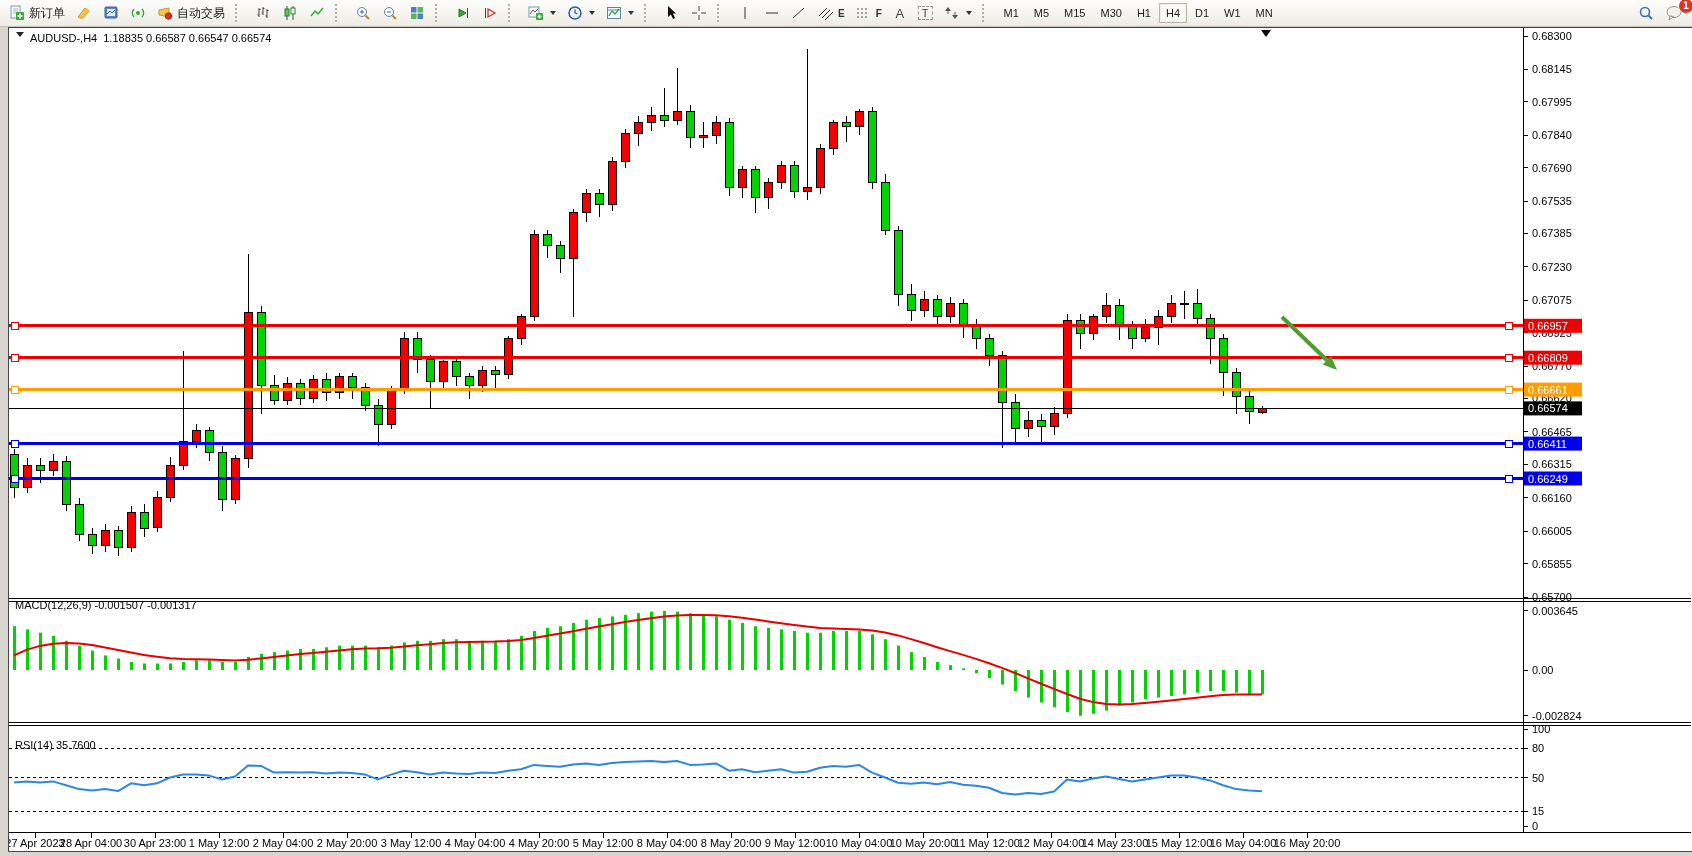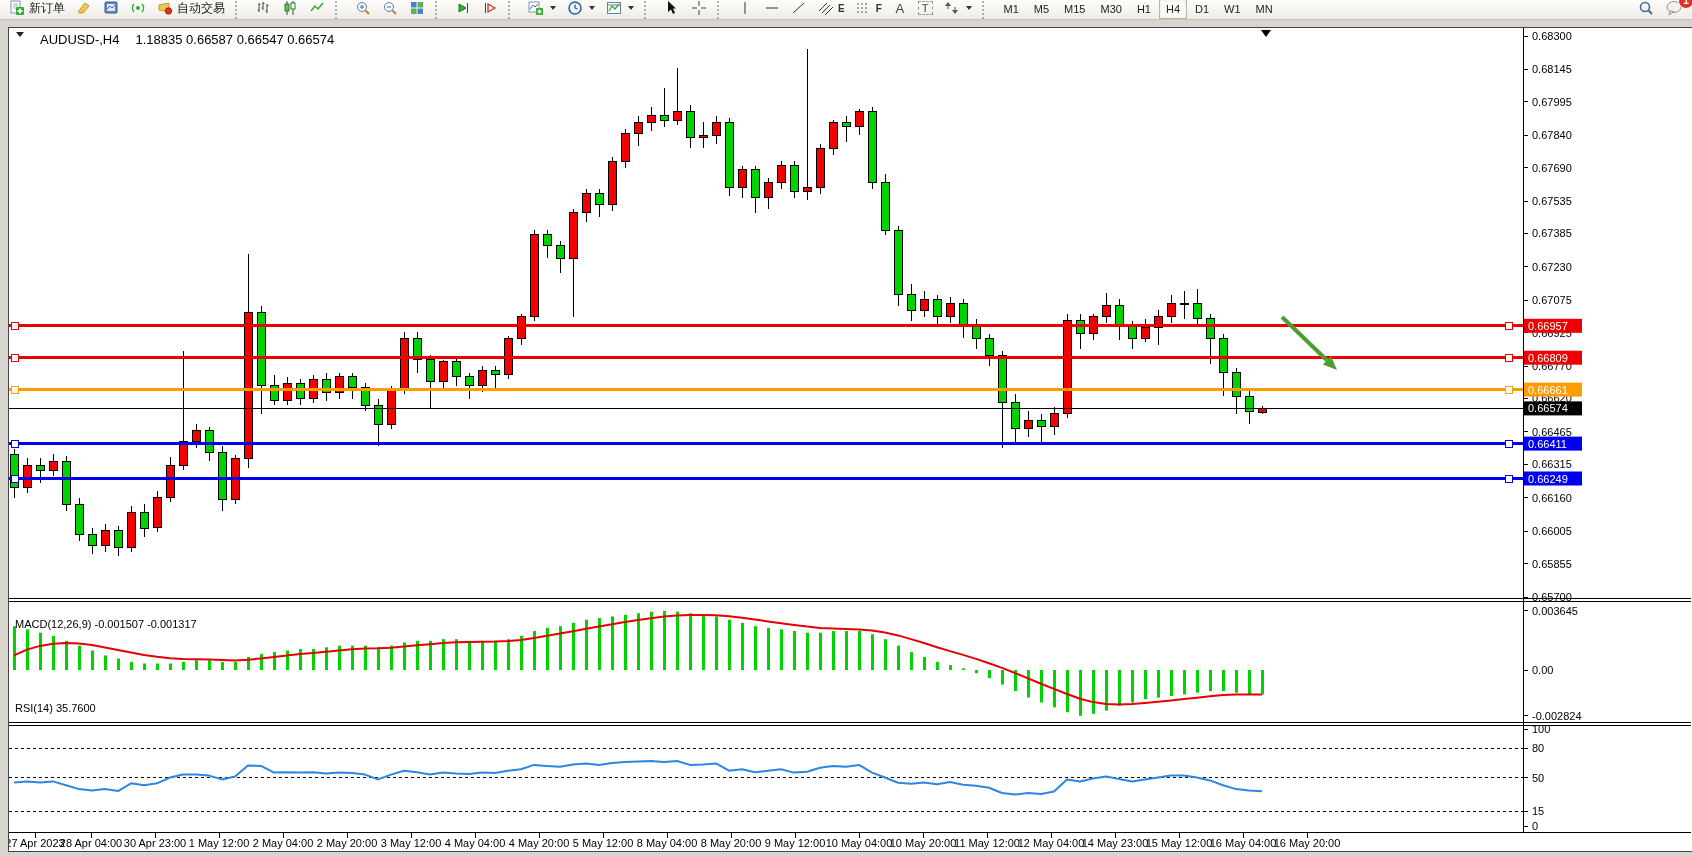--- a/index.html
+++ b/index.html
@@ -1,34 +1,34 @@
 <!DOCTYPE html>
 <html><head>
 <meta charset="utf-8">
 <style>
   html,body{margin:0;padding:0}
   body{width:1692px;height:856px;background:#d8d5cf;font-family:"Liberation Sans",sans-serif;overflow:hidden;position:relative}
   
-  .toolbar{position:absolute;top:0;left:0;width:1692px;height:20px;background:linear-gradient(#fdfdfc,#efece6);border-bottom:1px solid #c6c2b9;display:flex;align-items:flex-end;padding:0 4px;box-sizing:border-box;gap:1px}
+  .toolbar{position:absolute;top:0;left:0;width:1692px;height:27px;background:linear-gradient(#fdfdfc,#efece6);border-bottom:1px solid #c6c2b9;display:flex;align-items:center;padding:0 4px;box-sizing:border-box;gap:1px}
   .tbtn{height:22px;min-width:24px;border:1px solid transparent;background:transparent;display:flex;align-items:center;justify-content:center;gap:4px;font-size:12px;color:#1a1a1a;padding:0 4px;font-family:"Liberation Sans",sans-serif;cursor:default}
   .grip{width:8px;height:18px;border-left:2px dotted #b3afa6;margin:0 4px}
   .caret{width:0;height:0;border-left:3px solid transparent;border-right:3px solid transparent;border-top:4px solid #333;margin-left:2px}
   .tf{font-size:11px;color:#222;padding:3px 6px;border:1px solid transparent;background:transparent;font-family:Liberation Sans, sans-serif}
   .tf.active{background:#fcfbf7;border:1px solid #b9b4a8;box-shadow:inset 0 0 2px #d9d4c8}
   .spacer{flex:1}
   .iconletter{font-size:10px;font-weight:bold;color:#333}
   .chatwrap{position:relative}
   .badge{position:absolute;top:-5px;right:-7px;background:#e23222;color:#fff;border-radius:50%;width:14px;height:14px;font-size:10px;line-height:14px;text-align:center;font-weight:bold;border:1px solid #fff}
   
   .chart-window{position:absolute;left:8px;top:27px;width:1684px;height:823px;background:#fff;border:1px solid #46464a;box-sizing:content-box}
-  .chart-title{position:absolute;left:7px;top:4px;font-size:13px;color:#000;display:flex;align-items:flex-start;gap:16px;z-index:5}
+  .chart-title{position:absolute;left:7px;top:4px;font-size:11px;color:#000;display:flex;align-items:flex-start;gap:6px;z-index:5}
   .dd-tri{width:0;height:0;border-left:4px solid transparent;border-right:4px solid transparent;border-top:5px solid #222;display:inline-block}
   .ind-label{position:absolute;left:6px;font-size:11px;color:#000;z-index:5}
-  #macd-label{top:590px}
-  #rsi-label{top:674px}
+  #macd-label{top:571px}
+  #rsi-label{top:711px}
   #chart-svg{position:absolute;left:0;top:0}
 </style>
 </head>
 <body>
 
 <div class="toolbar">
   <button class="tbtn">
     <svg width="16" height="16">
         <rect x="2" y="1" width="9" height="12" fill="#fff" stroke="#7d96ad"></rect>
         <line x1="4" y1="4" x2="9" y2="4" stroke="#9fb3c4"></line>

